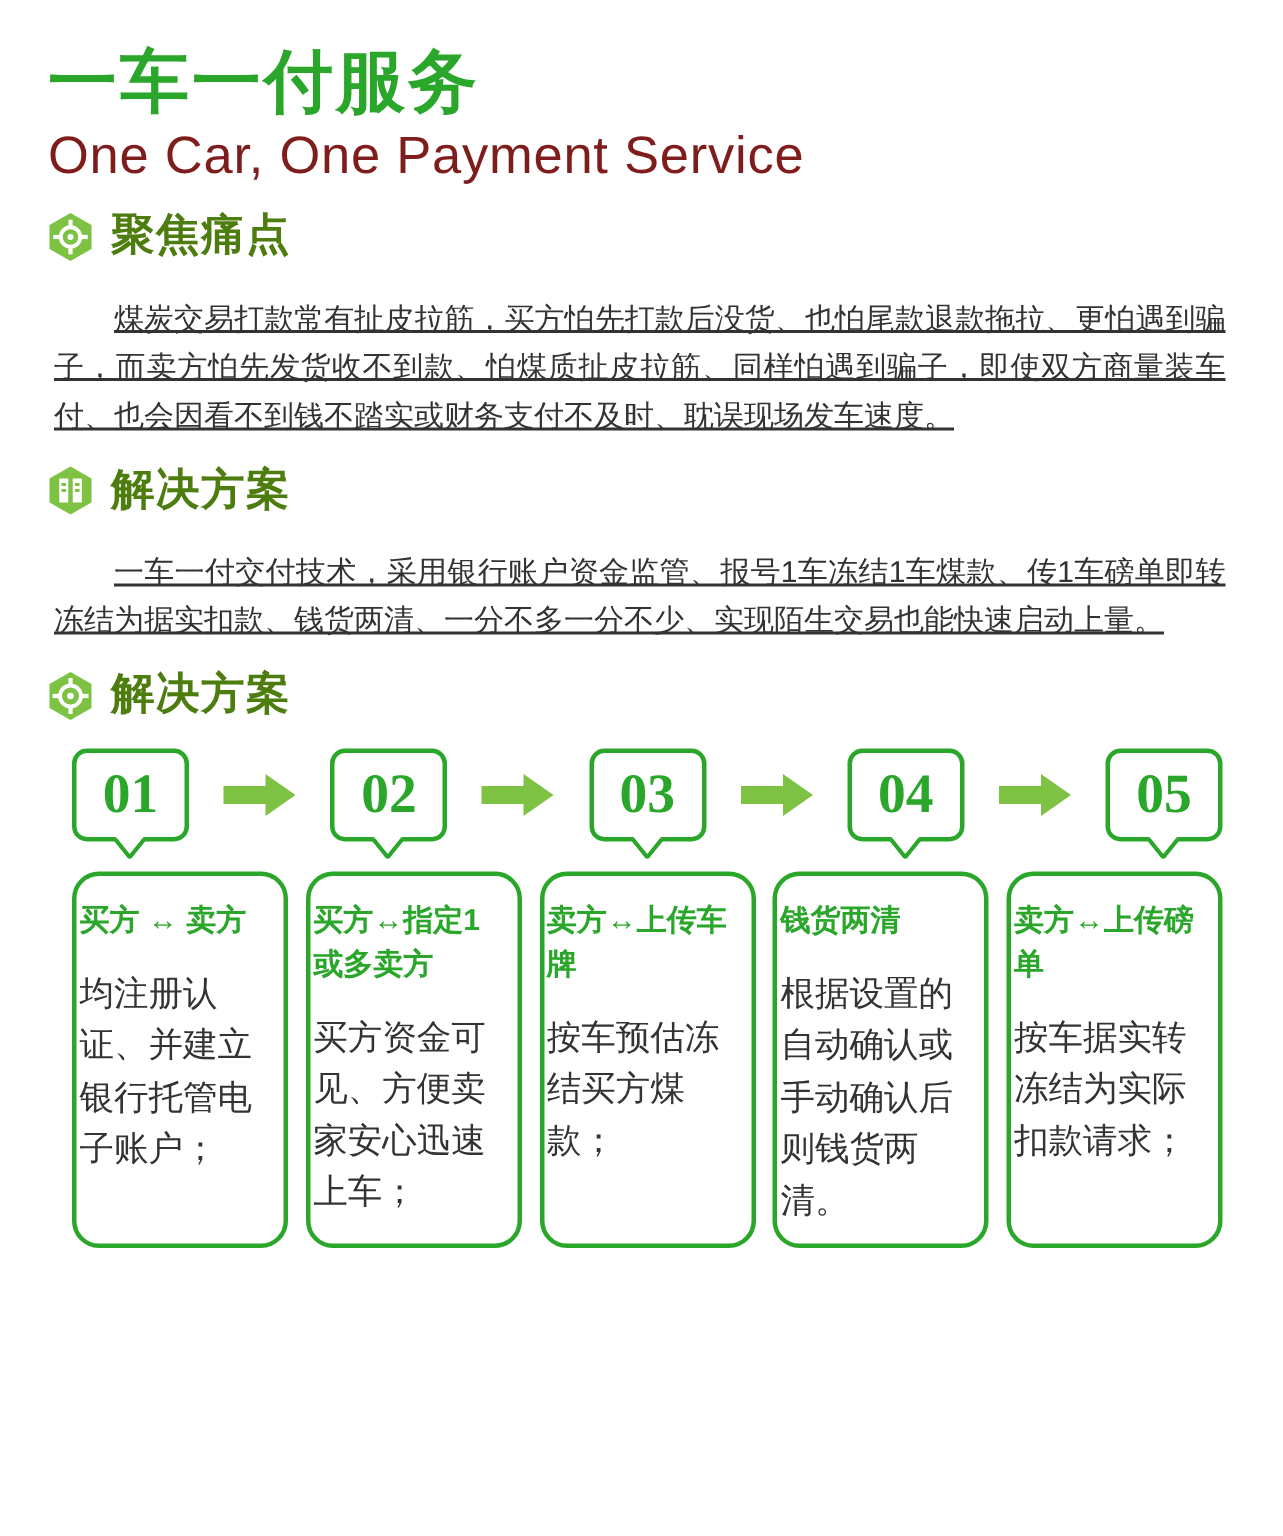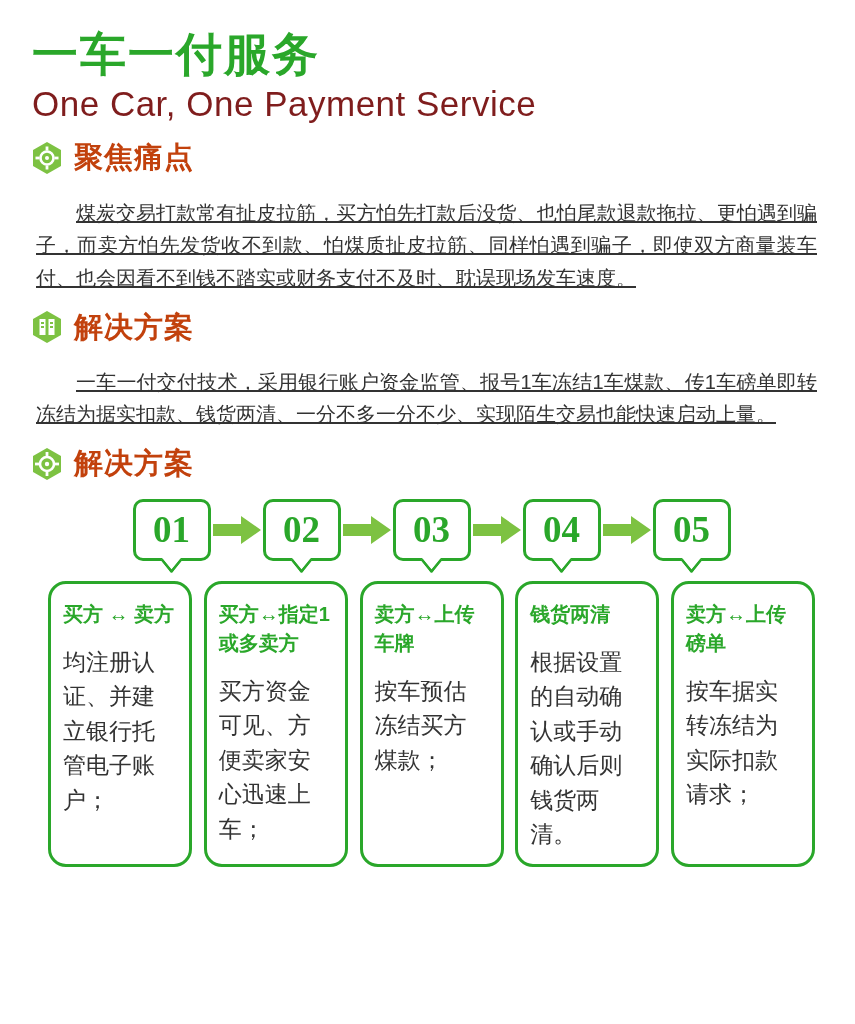--- a/index.html
+++ b/index.html
@@ -50,41 +50,41 @@
     width: 30px;
     height: 34px;
     flex: 0 0 auto;
     margin-right: 12px;
     position: relative;
   }
   .hex-icon svg { display: block; }
   .section-title {
     font-size: 29px;
     font-weight: bold;
-    color: #c2410c;
+    color: #4d7c0f;
     letter-spacing: 1px;
     line-height: 1;
   }
 
   
   .para {
     font-size: 20px;
     line-height: 1.62;
     color: #333333;
     text-align: justify;
     margin: 22px 8px 4px 6px;
     text-indent: 2em;
     text-decoration: underline;
   }
 
   
   .steps-row {
     display: flex;
     align-items: center;
-    justify-content: center;
+    justify-content: space-between;
     margin: 18px 10px 0 18px;
   }
   .step-badge {
     position: relative;
     width: 78px;
     height: 62px;
     border: 3px solid #2aa72a;
     border-radius: 10px;
     box-sizing: border-box;
     display: flex;
@@ -126,21 +126,21 @@
     display: flex;
     justify-content: space-between;
     margin: 20px 10px 0 18px;
   }
   .card {
     width: 144px;
     min-height: 238px;
     border: 3px solid #2aa72a;
     border-radius: 18px;
     box-sizing: border-box;
-    padding: 16px 12px 12px 12px;
+    padding: 16px 12px 12px 2px;
     background: #ffffff;
   }
   .card-title {
     font-size: 20px;
     font-weight: bold;
     color: #2aa72a;
     line-height: 1.45;
     margin-bottom: 16px;
   }
   .card-body {

